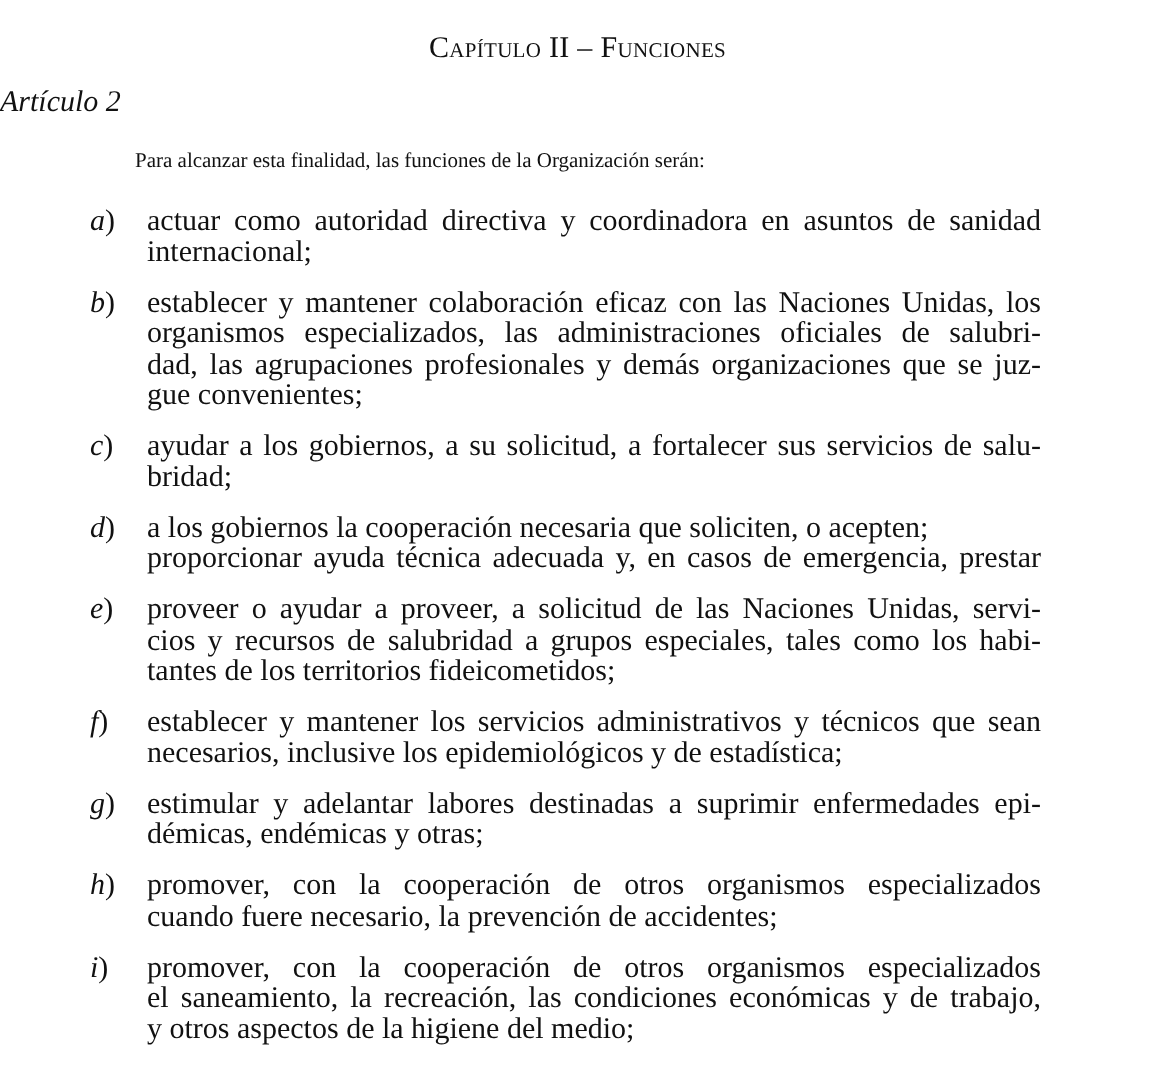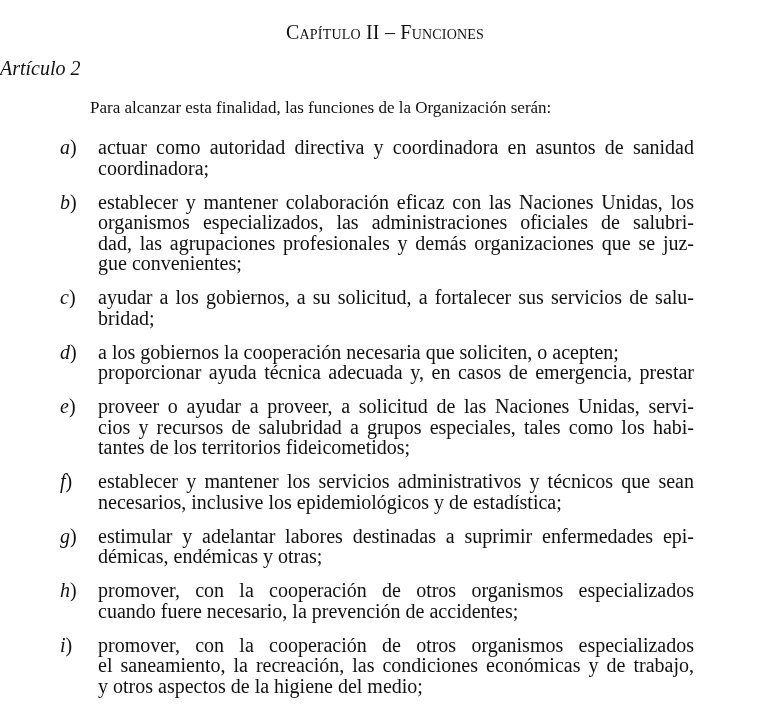--- a/index.html
+++ b/index.html
@@ -41,21 +41,21 @@
     text-align: left;
     font-size: 20px;
     line-height: 24px;
     font-style: italic;
   }
   .intro {
     position: absolute;
     top: 96px;
     left: 90px;
     width: 640px;
-    font-size: 17px;
+    font-size: 14px;
     line-height: 24px;
   }
   .items {
     position: absolute;
     top: 137px;
     left: 60px;
     width: 634px;
   }
   .item {
     position: relative;
@@ -90,21 +90,21 @@
 <div class="page">
   <div class="chapter-title">Capítulo II – Funciones</div>
   <div class="article-title">Artículo 2</div>
   <div class="intro">Para alcanzar esta finalidad, las funciones de la Organización serán:</div>
 
   <div class="items">
 
     <div class="item">
       <span class="item-label"><span class="letter">a</span>)</span>
       <span class="line">actuar como autoridad directiva y coordinadora en asuntos de sanidad</span>
-      <span class="line last">coordinadora;</span>
+      <span class="line last">internacional;</span>
     </div>
 
     <div class="item">
       <span class="item-label"><span class="letter">b</span>)</span>
       <span class="line">establecer y mantener colaboración eficaz con las Naciones Unidas, los</span>
       <span class="line">organismos especializados, las administraciones oficiales de salubri-</span>
       <span class="line">dad, las agrupaciones profesionales y demás organizaciones que se juz-</span>
       <span class="line last">gue convenientes;</span>
     </div>
 

